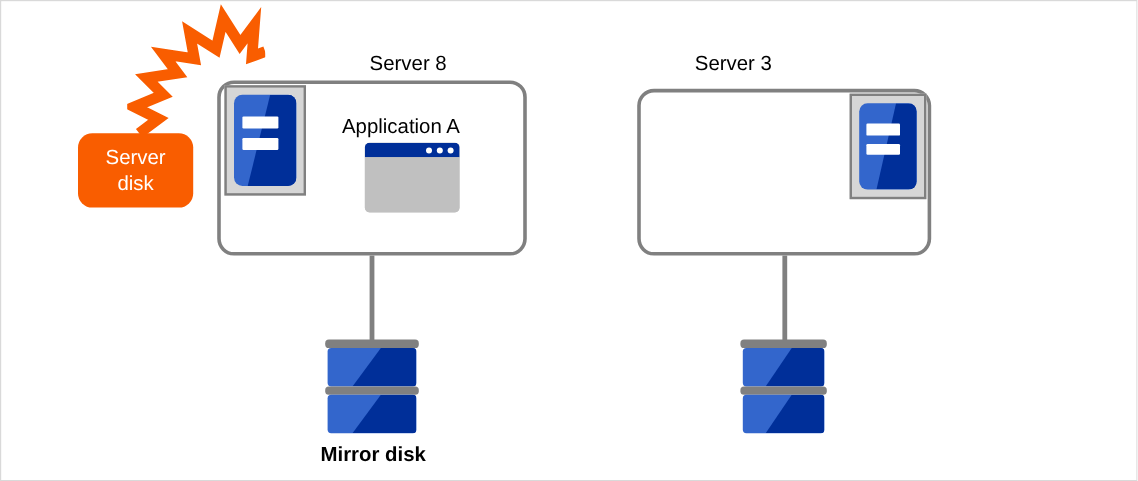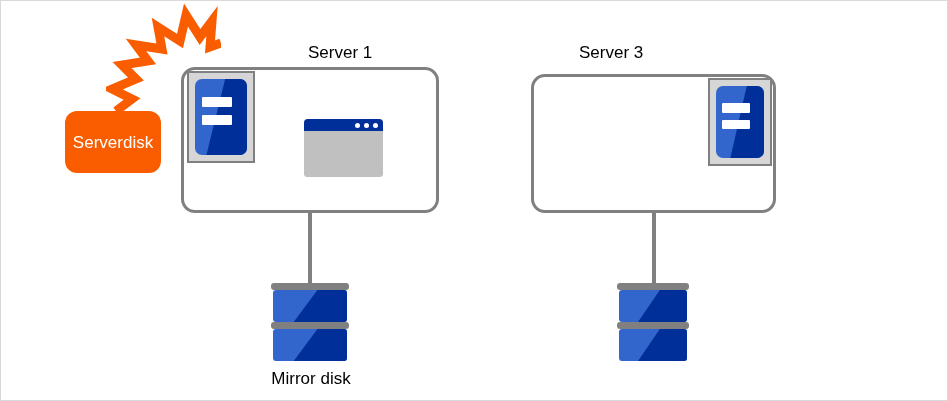--- a/index.html
+++ b/index.html
@@ -155,21 +155,21 @@
   
   .alert-badge {
     position: absolute;
     background: #f95d00;
     border-radius: 12px;
     color: #ffffff;
     font-size: 17px;
     line-height: 21px;
     text-align: center;
     display: flex;
-    flex-direction: row;
+    flex-direction: column;
     align-items: center;
     justify-content: center;
     box-sizing: border-box;
   }
 
   
   .burst { position: absolute; }
 </style>
 </head>
 <body>
@@ -180,32 +180,33 @@
     <svg width="115" height="110" viewBox="0 0 115 110" xmlns="http://www.w3.org/2000/svg">
       <polyline points="10,108 26,96 6,86 30,76 16,62 42,58 30,42 56,46 52,24 74,38 80,12 94,34 106,18 104,44 115,40" fill="none" stroke="#f95d00" stroke-width="9" stroke-linejoin="miter" stroke-linecap="butt"></polyline>
     </svg>
   </div>
 
   <div class="alert-badge" style="left:64px; top:110px; width:96px; height:62px;">
     <span>Server</span>
     <span>disk</span>
   </div>
 
-  <div class="node-title" style="left:307px; top:42px;">Server 1</div>
+  <div class="node-title" style="left:307px; top:42px;">Server 8</div>
 
   <div class="server-box" style="left:180px; top:66px; width:258px; height:146px;"></div>
 
   <div class="server-tile" style="left:186px; top:70px; width:68px; height:92px;">
     <div class="server-body">
       <div class="dark-wedge"></div>
       <div class="bar b1"></div>
       <div class="bar b2"></div>
     </div>
   </div>
 
+  <div class="app-label" style="left:284px; top:95px;">Application  A</div>
 
   <div class="app-window" style="left:303px; top:118px; width:79px; height:58px;">
     <div class="titlebar">
       <span class="dot"></span>
       <span class="dot"></span>
       <span class="dot"></span>
     </div>
     <div class="body"></div>
   </div>
 
@@ -215,21 +216,21 @@
     <div class="disk-bar" style="top:0px; width:78px;"></div>
     <div class="disk-plate" style="top:7px; width:74px; height:32px;">
       <div class="dark-wedge"></div>
     </div>
     <div class="disk-bar" style="top:39px; width:78px;"></div>
     <div class="disk-plate" style="top:46px; width:74px; height:32px;">
       <div class="dark-wedge"></div>
     </div>
   </div>
 
-  <div class="disk-label" style="left:230px; top:368px; width:160px;">Mirror disk</div>
+  <div class="disk-label" style="left:230px; top:368px; width:160px;font-weight:bold;">Mirror disk</div>
 
   <div class="node-title" style="left:578px; top:42px;">Server 3</div>
 
   <div class="server-box" style="left:530px; top:73px; width:245px; height:139px;"></div>
 
   <div class="server-tile" style="left:707px; top:77px; width:64px; height:88px;">
     <div class="server-body flip">
       <div class="dark-wedge"></div>
       <div class="bar b1"></div>
       <div class="bar b2"></div>

